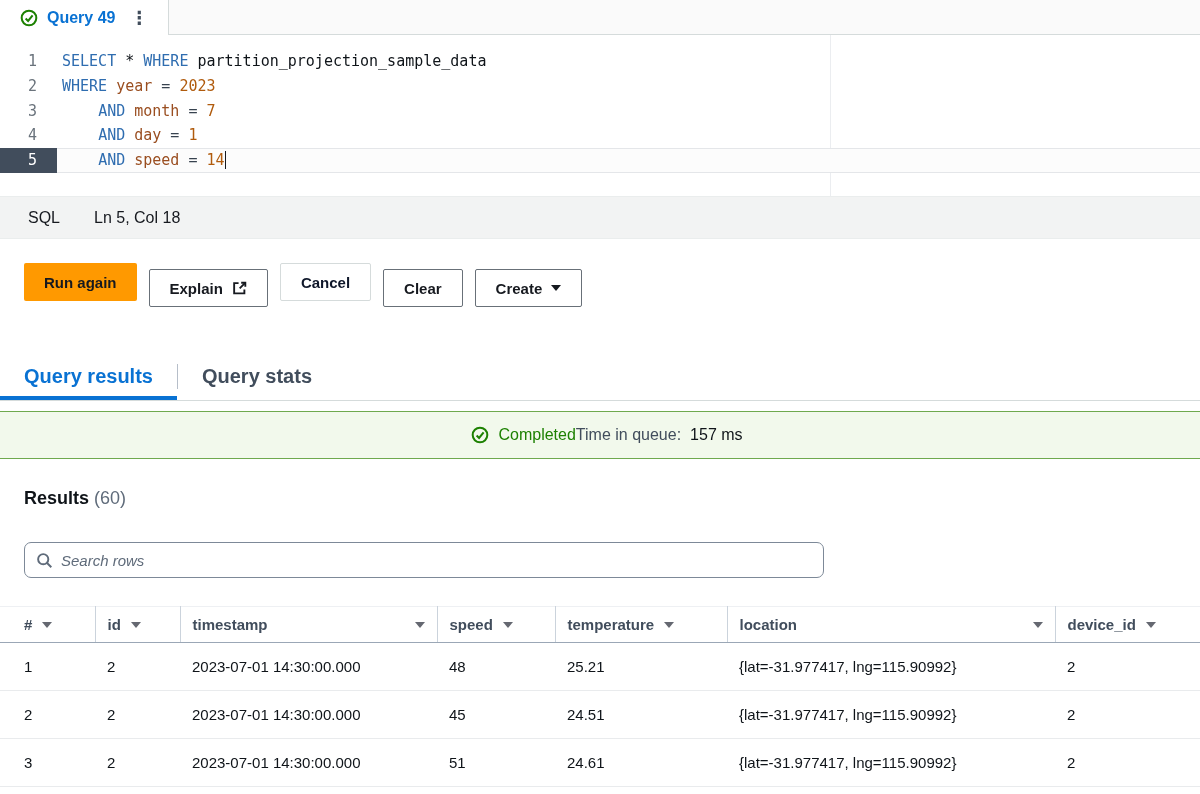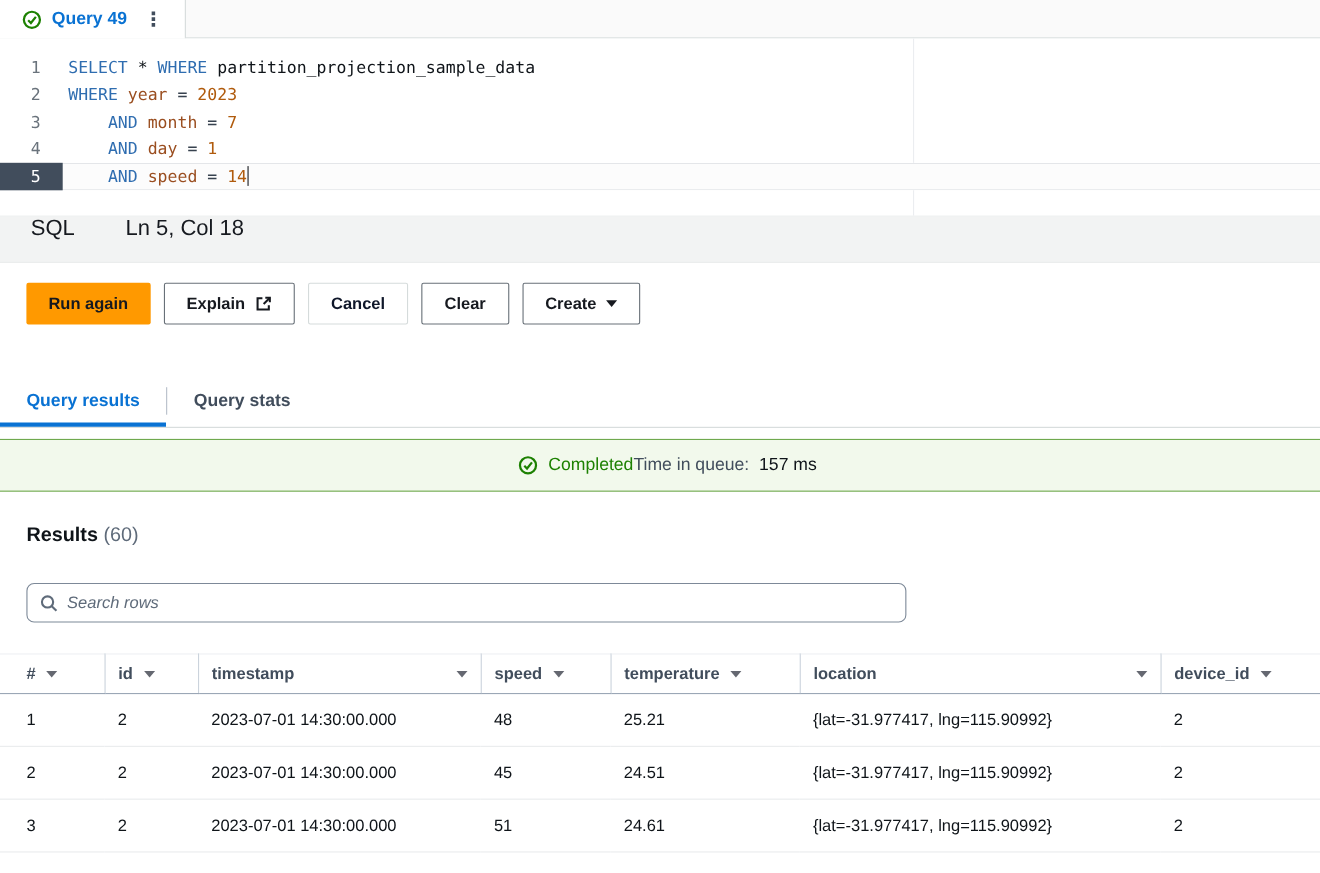--- a/index.html
+++ b/index.html
@@ -36,38 +36,38 @@
   .tok-kw  { color: #2f6db0; }
   .tok-fn  { color: #9a4e20; }
   .tok-num { color: #b05b0d; }
   .tok-op  { color: #37424f; }
   .tok-pl  { color: #0f1419; }
   .cursor { display: inline-block; width: 1.5px; height: 18px; background: #16191f; vertical-align: middle; margin-top: -2px; }
 
   
   .statusbar {
     height: 42px; background: #f2f3f3; border-bottom: 1px solid #eaeded;
-    display: flex; align-items: flex-start; gap: 46px; padding: 0 28px; font-size: 20px; color: #16191f;
+    display: flex; align-items: center; gap: 34px; padding: 0 28px; font-size: 16px; color: #16191f;
   }
 
   
   .actions { display: flex; gap: 12px; align-items: center; padding: 18px 0 0 24px; }
   .btn {
     height: 38px; padding: 0 20px; border-radius: 2px; font-size: 15px; font-weight: 700;
     font-family: inherit; background: #fff; border: 1px solid transparent; cursor: pointer;
     display: inline-flex; align-items: center; gap: 9px;
   }
   .btn-primary { background: var(--accent-orange, #ff9900); color: #16191f; border: none; }
-  .btn-secondary { border: 1px solid #687078; color: #16191f; }
+  .btn-secondary { border: 1px solid #687078; color: #16191f; margin-top: 12px; }
   .btn-disabled { border: 1px solid #d5dbdb; color: #0f172a; cursor: default; }
   .caret-down { width: 0; height: 0; border-left: 5px solid transparent; border-right: 5px solid transparent; border-top: 6px solid #16191f; display: inline-block; }
 
   
   .result-tabs { display: flex; align-items: stretch; margin-top: 46px; border-bottom: 1px solid #d5dbdb; height: 48px; }
-  .rtab { padding: 0 24px; display: flex; align-items: center; font-size: 16px; font-weight: 700; color: #414d5c; cursor: pointer; }
+  .rtab { padding: 0 24px; display: flex; align-items: center; font-size: 20px; font-weight: 700; color: #414d5c; cursor: pointer; }
   .rtab.active { color: var(--link-blue, #0972d3); box-shadow: inset 0 -4px 0 var(--link-blue, #0972d3); }
   .rtab-divider { width: 1px; background: #b6bec9; margin: 11px 0; }
 
   
   .banner {
     margin-top: 10px; height: 48px; background: var(--success-bg, #f2f9ec);
     border-top: 1px solid var(--success-border, #6fa94e); border-bottom: 1px solid var(--success-border, #6fa94e);
     display: flex; align-items: center; justify-content: center; padding: 0 10px 0 24px; font-size: 16px;
   }
   .banner-left { display: flex; align-items: center; gap: 9px; color: var(--success-green, #1d8102); }

